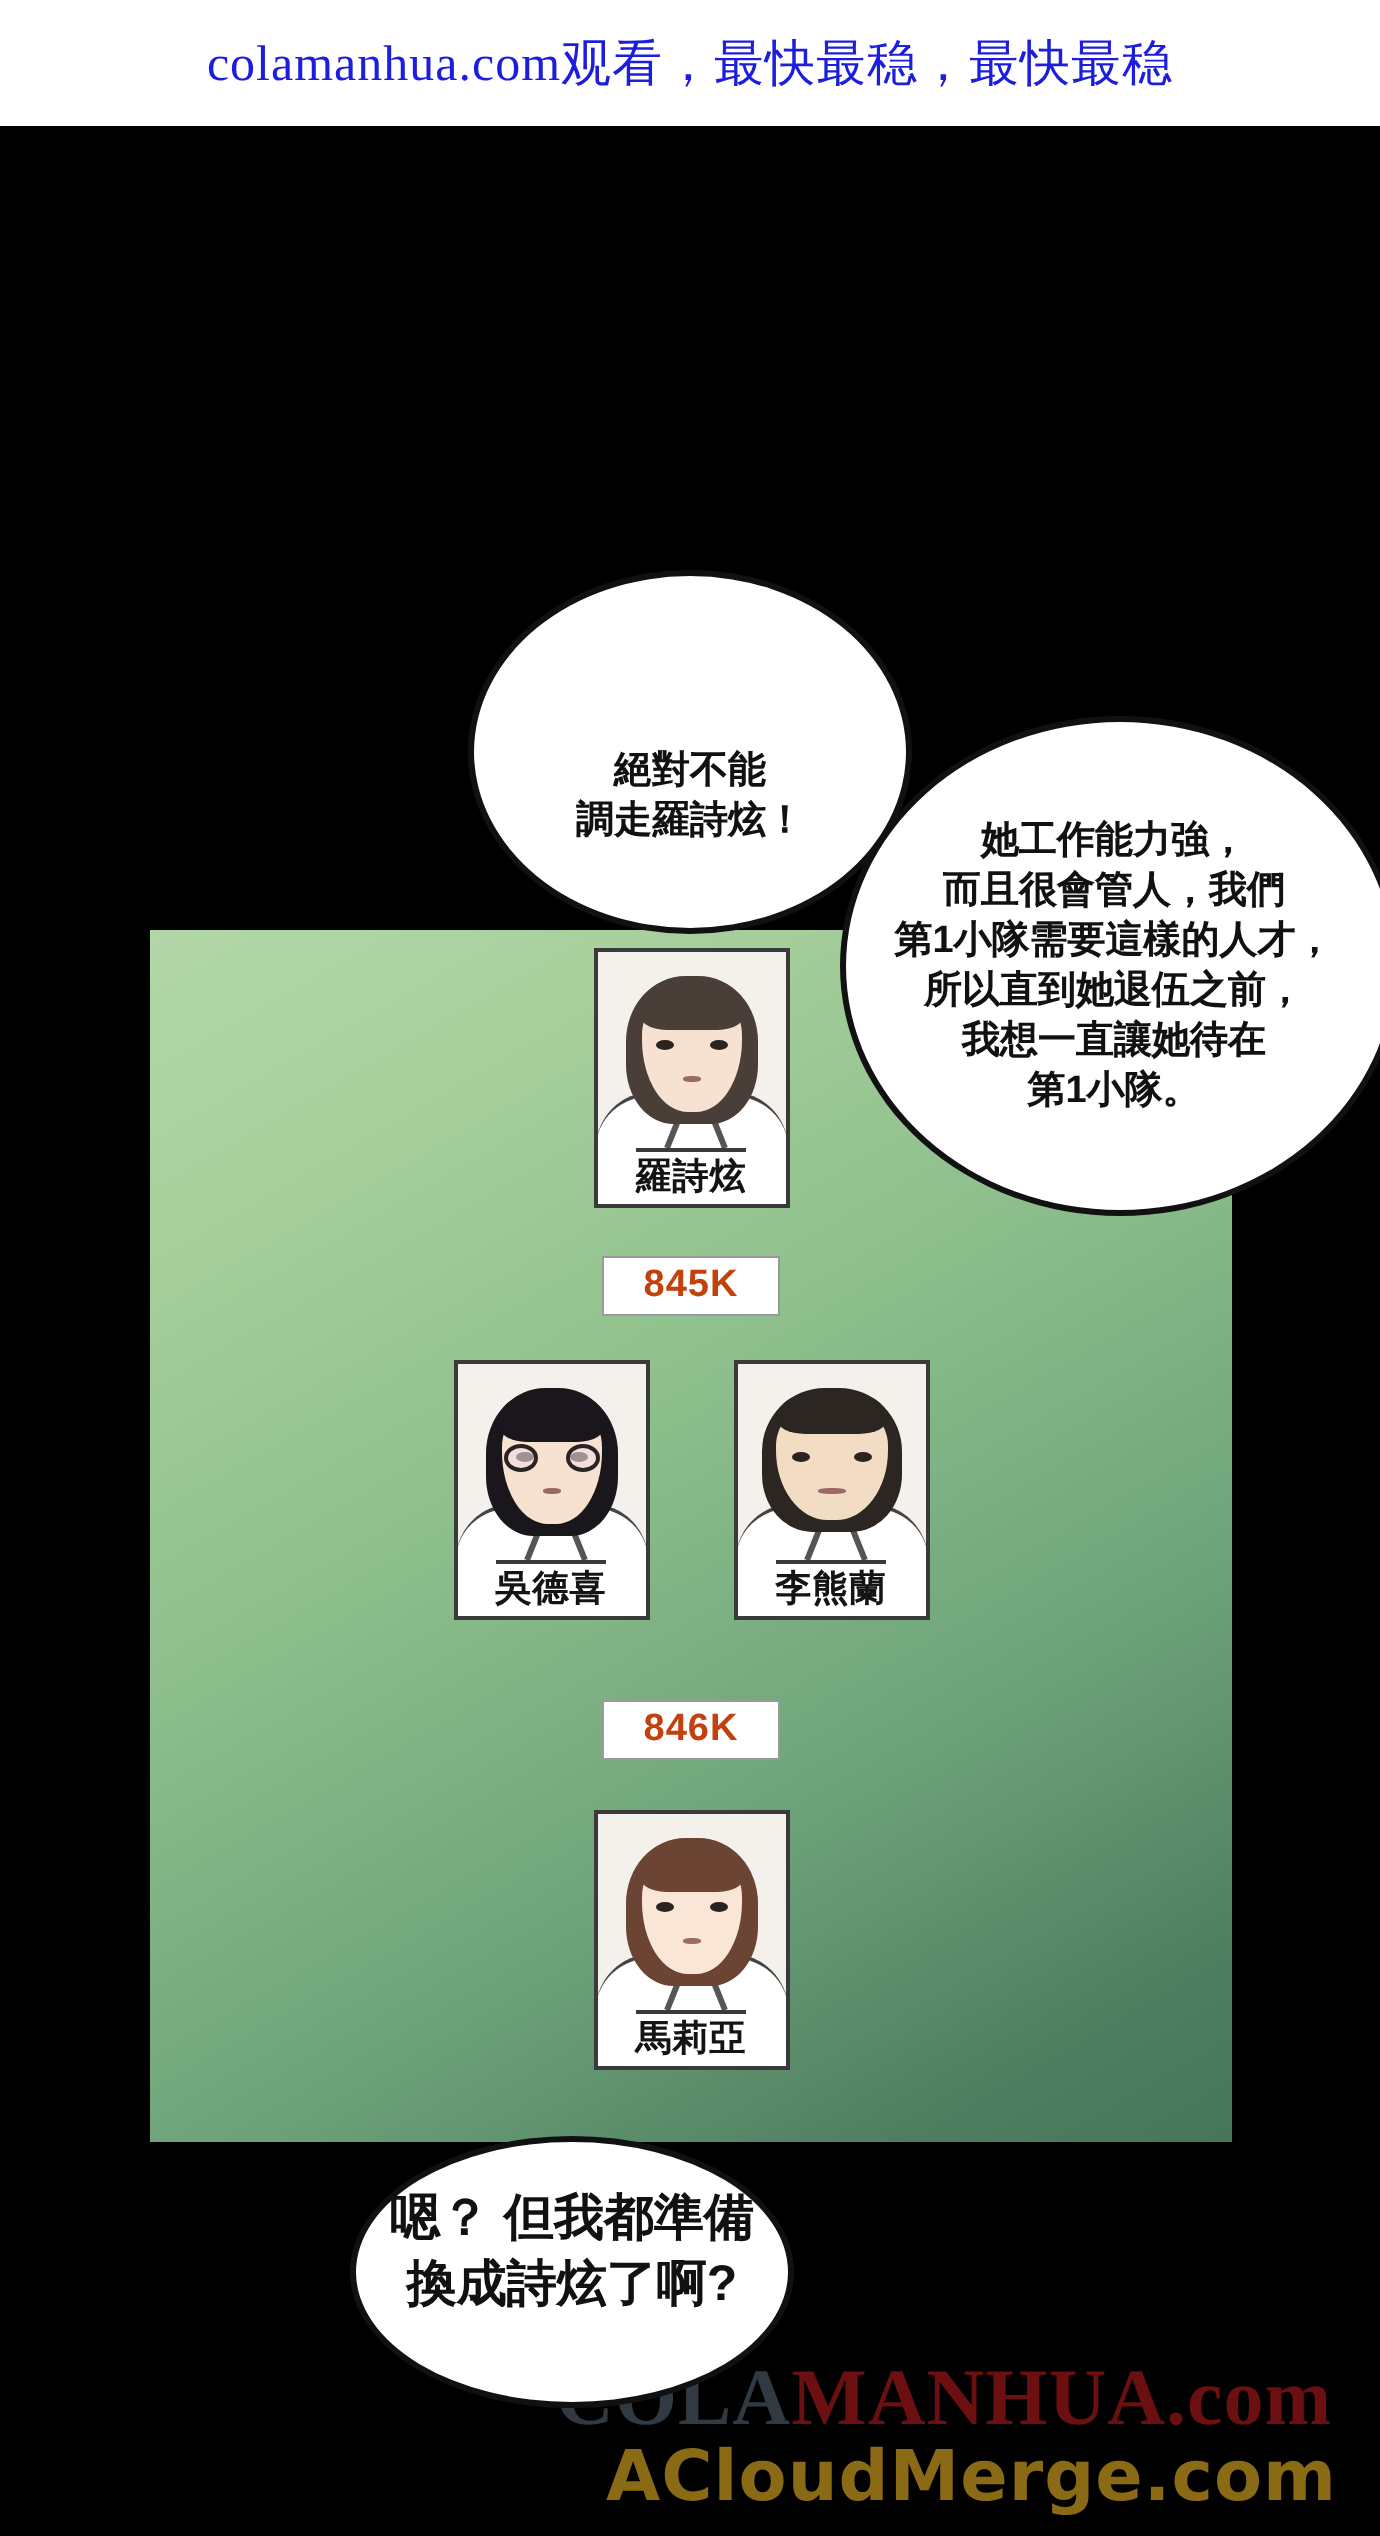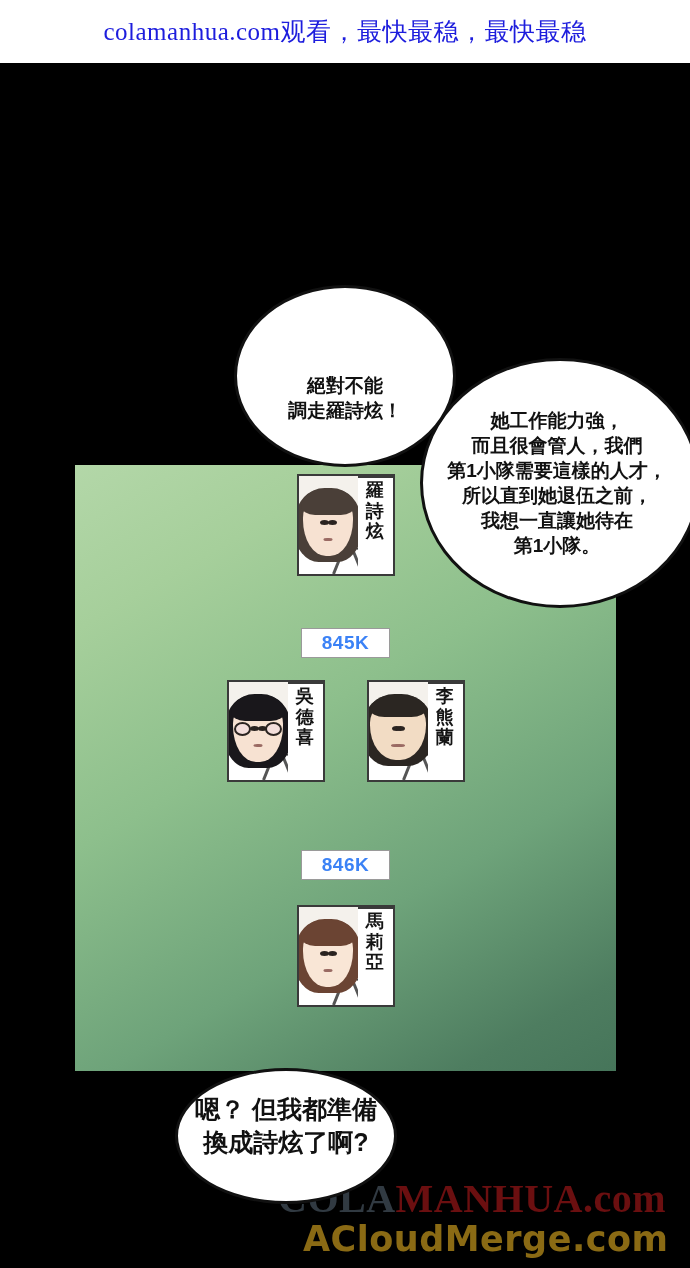--- a/index.html
+++ b/index.html
@@ -73,38 +73,38 @@
     width: 100%;
     display: flex;
     justify-content: center;
   }
   .badge-row-1 { top: 163px; }
   .badge-row-2 { top: 385px; }
 
   .count-badge {
     background: #ffffff;
     border: 1px solid #9a9a9a;
-    color: #3b82f6;
+    color: #c2410c;
     font-size: 19px;
     font-weight: bold;
     font-family: "Liberation Sans", sans-serif;
     padding: 4px 20px 5px 20px;
     line-height: 1;
     letter-spacing: 0.5px;
   }
 
   
   .portrait-card {
     width: 98px;
     background: #ffffff;
     border: 2px solid #3a3a3a;
     box-sizing: border-box;
     display: flex;
-    flex-direction: row;
-    align-items: flex-start;
+    flex-direction: column;
+    align-items: center;
   }
   .portrait-art {
     position: relative;
     width: 100%;
     height: 98px;
     background: #f4f1ec;
     overflow: hidden;
   }
   .portrait-name {
     border-top: 2px solid #3a3a3a;

